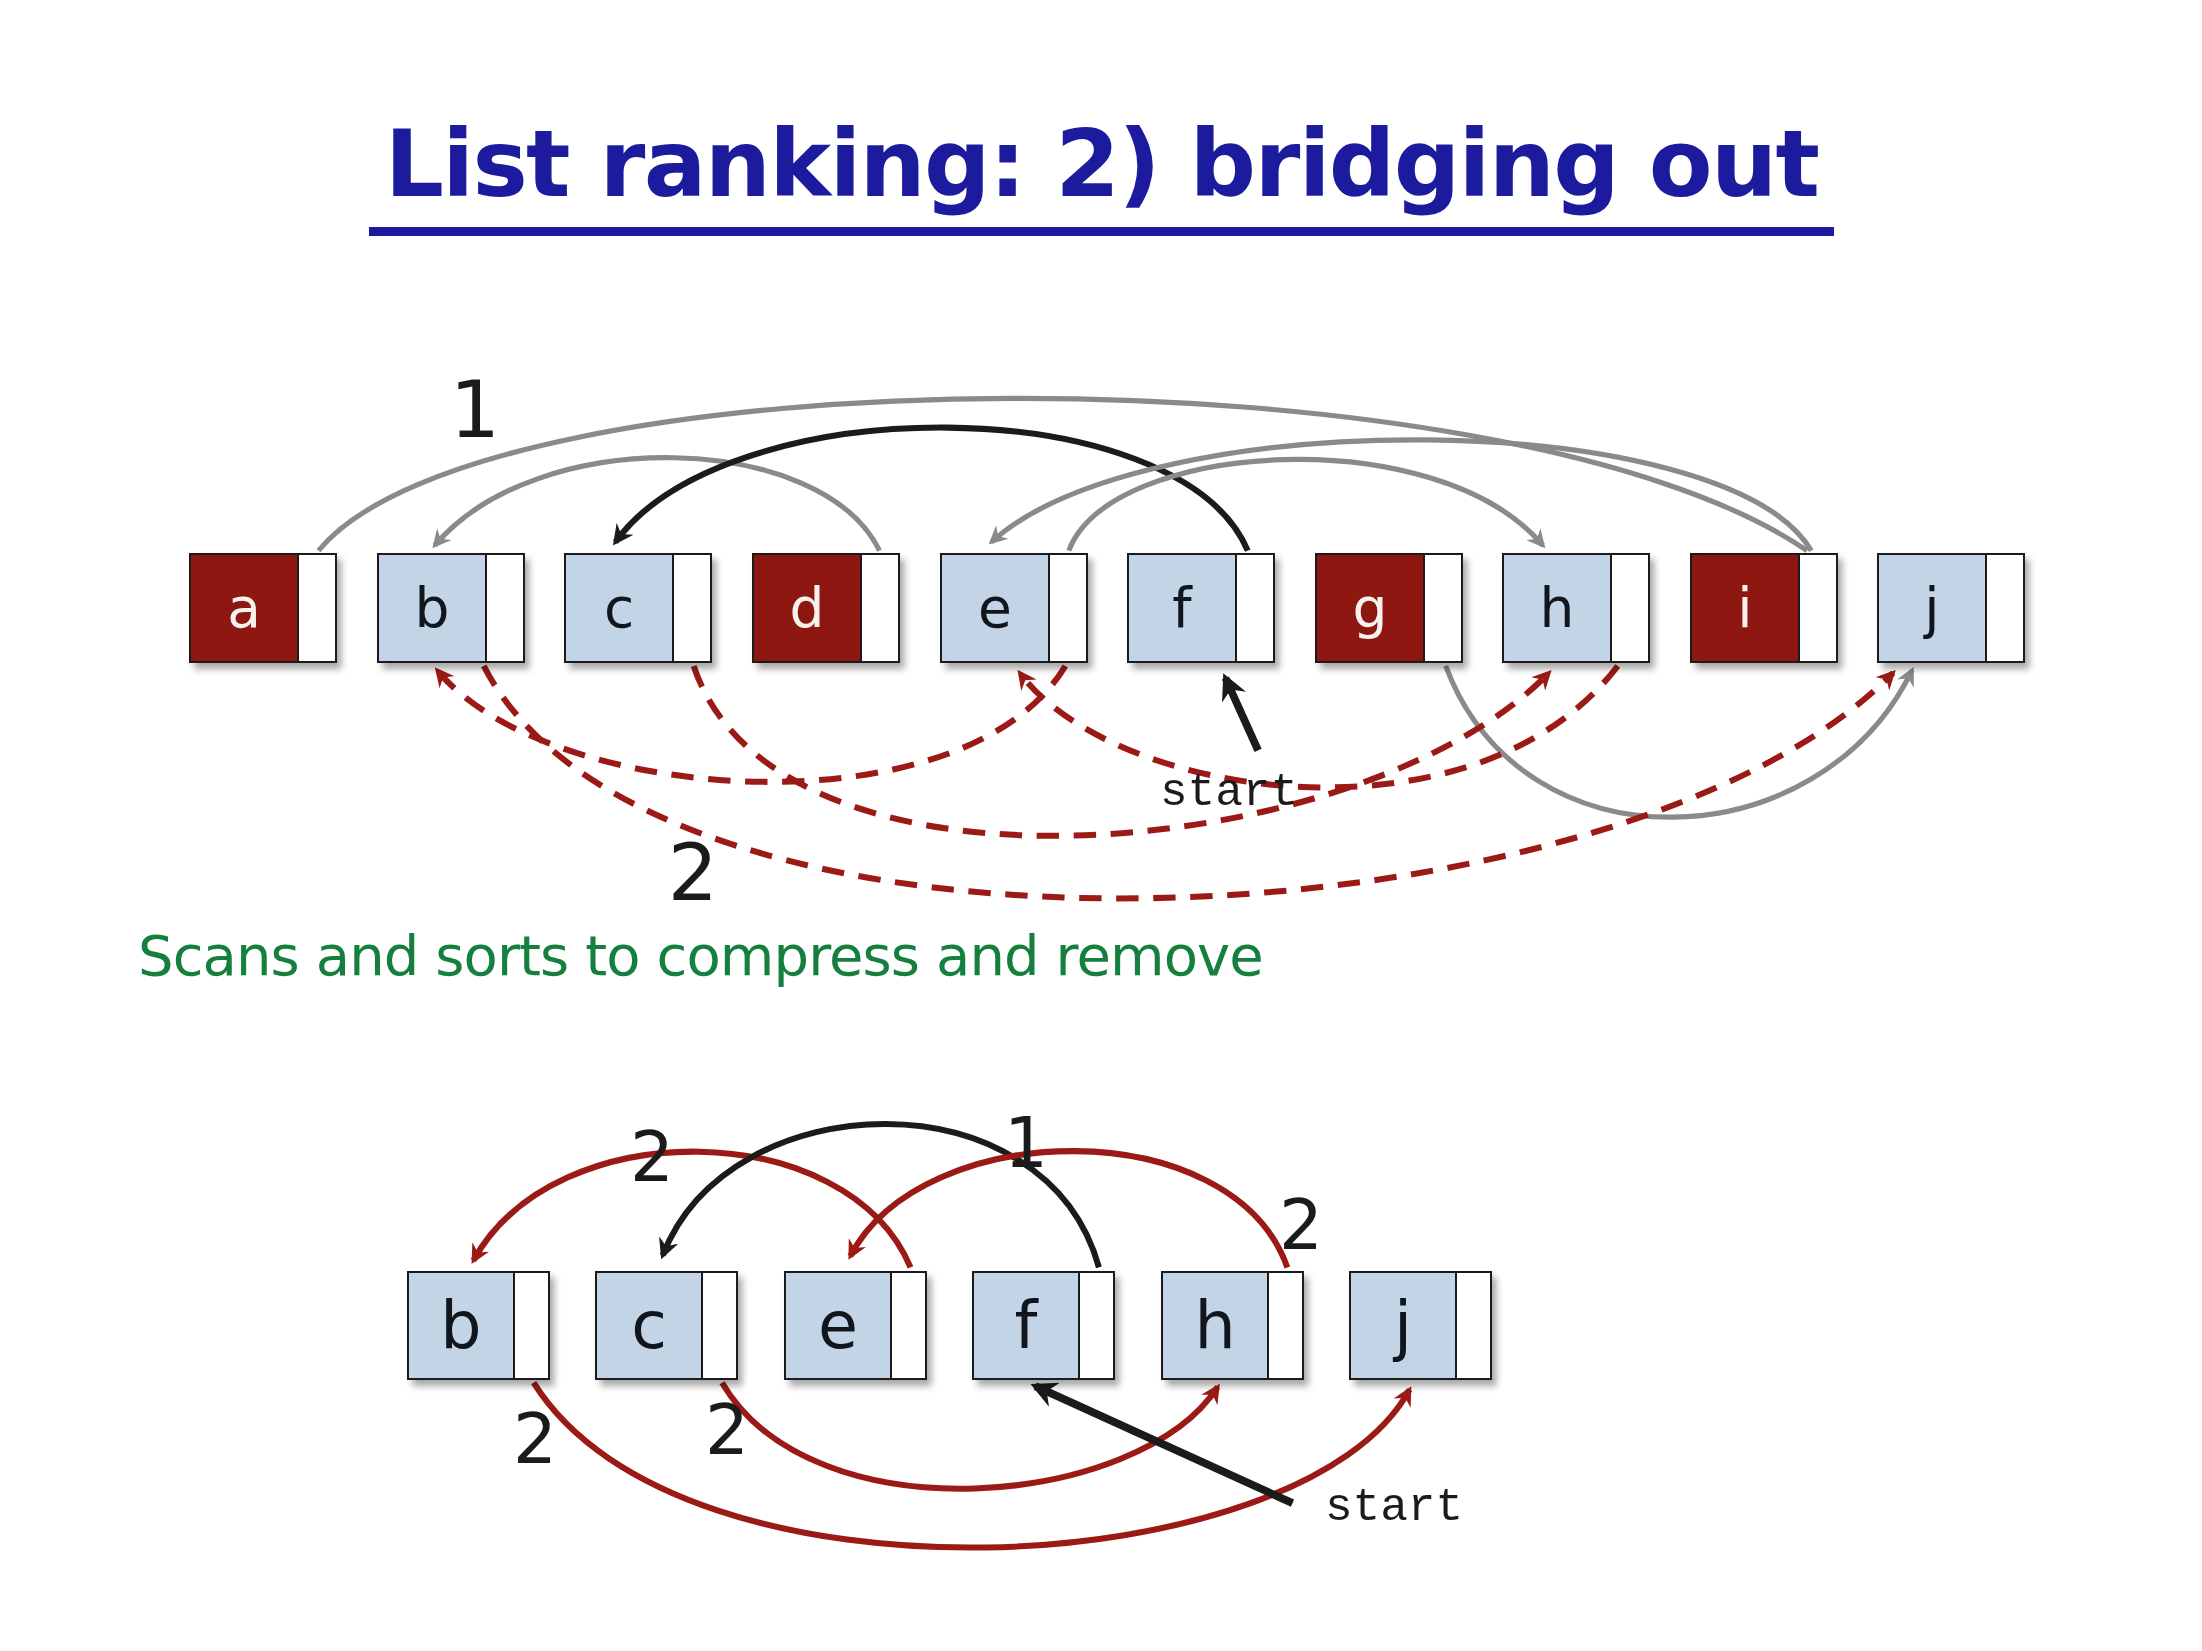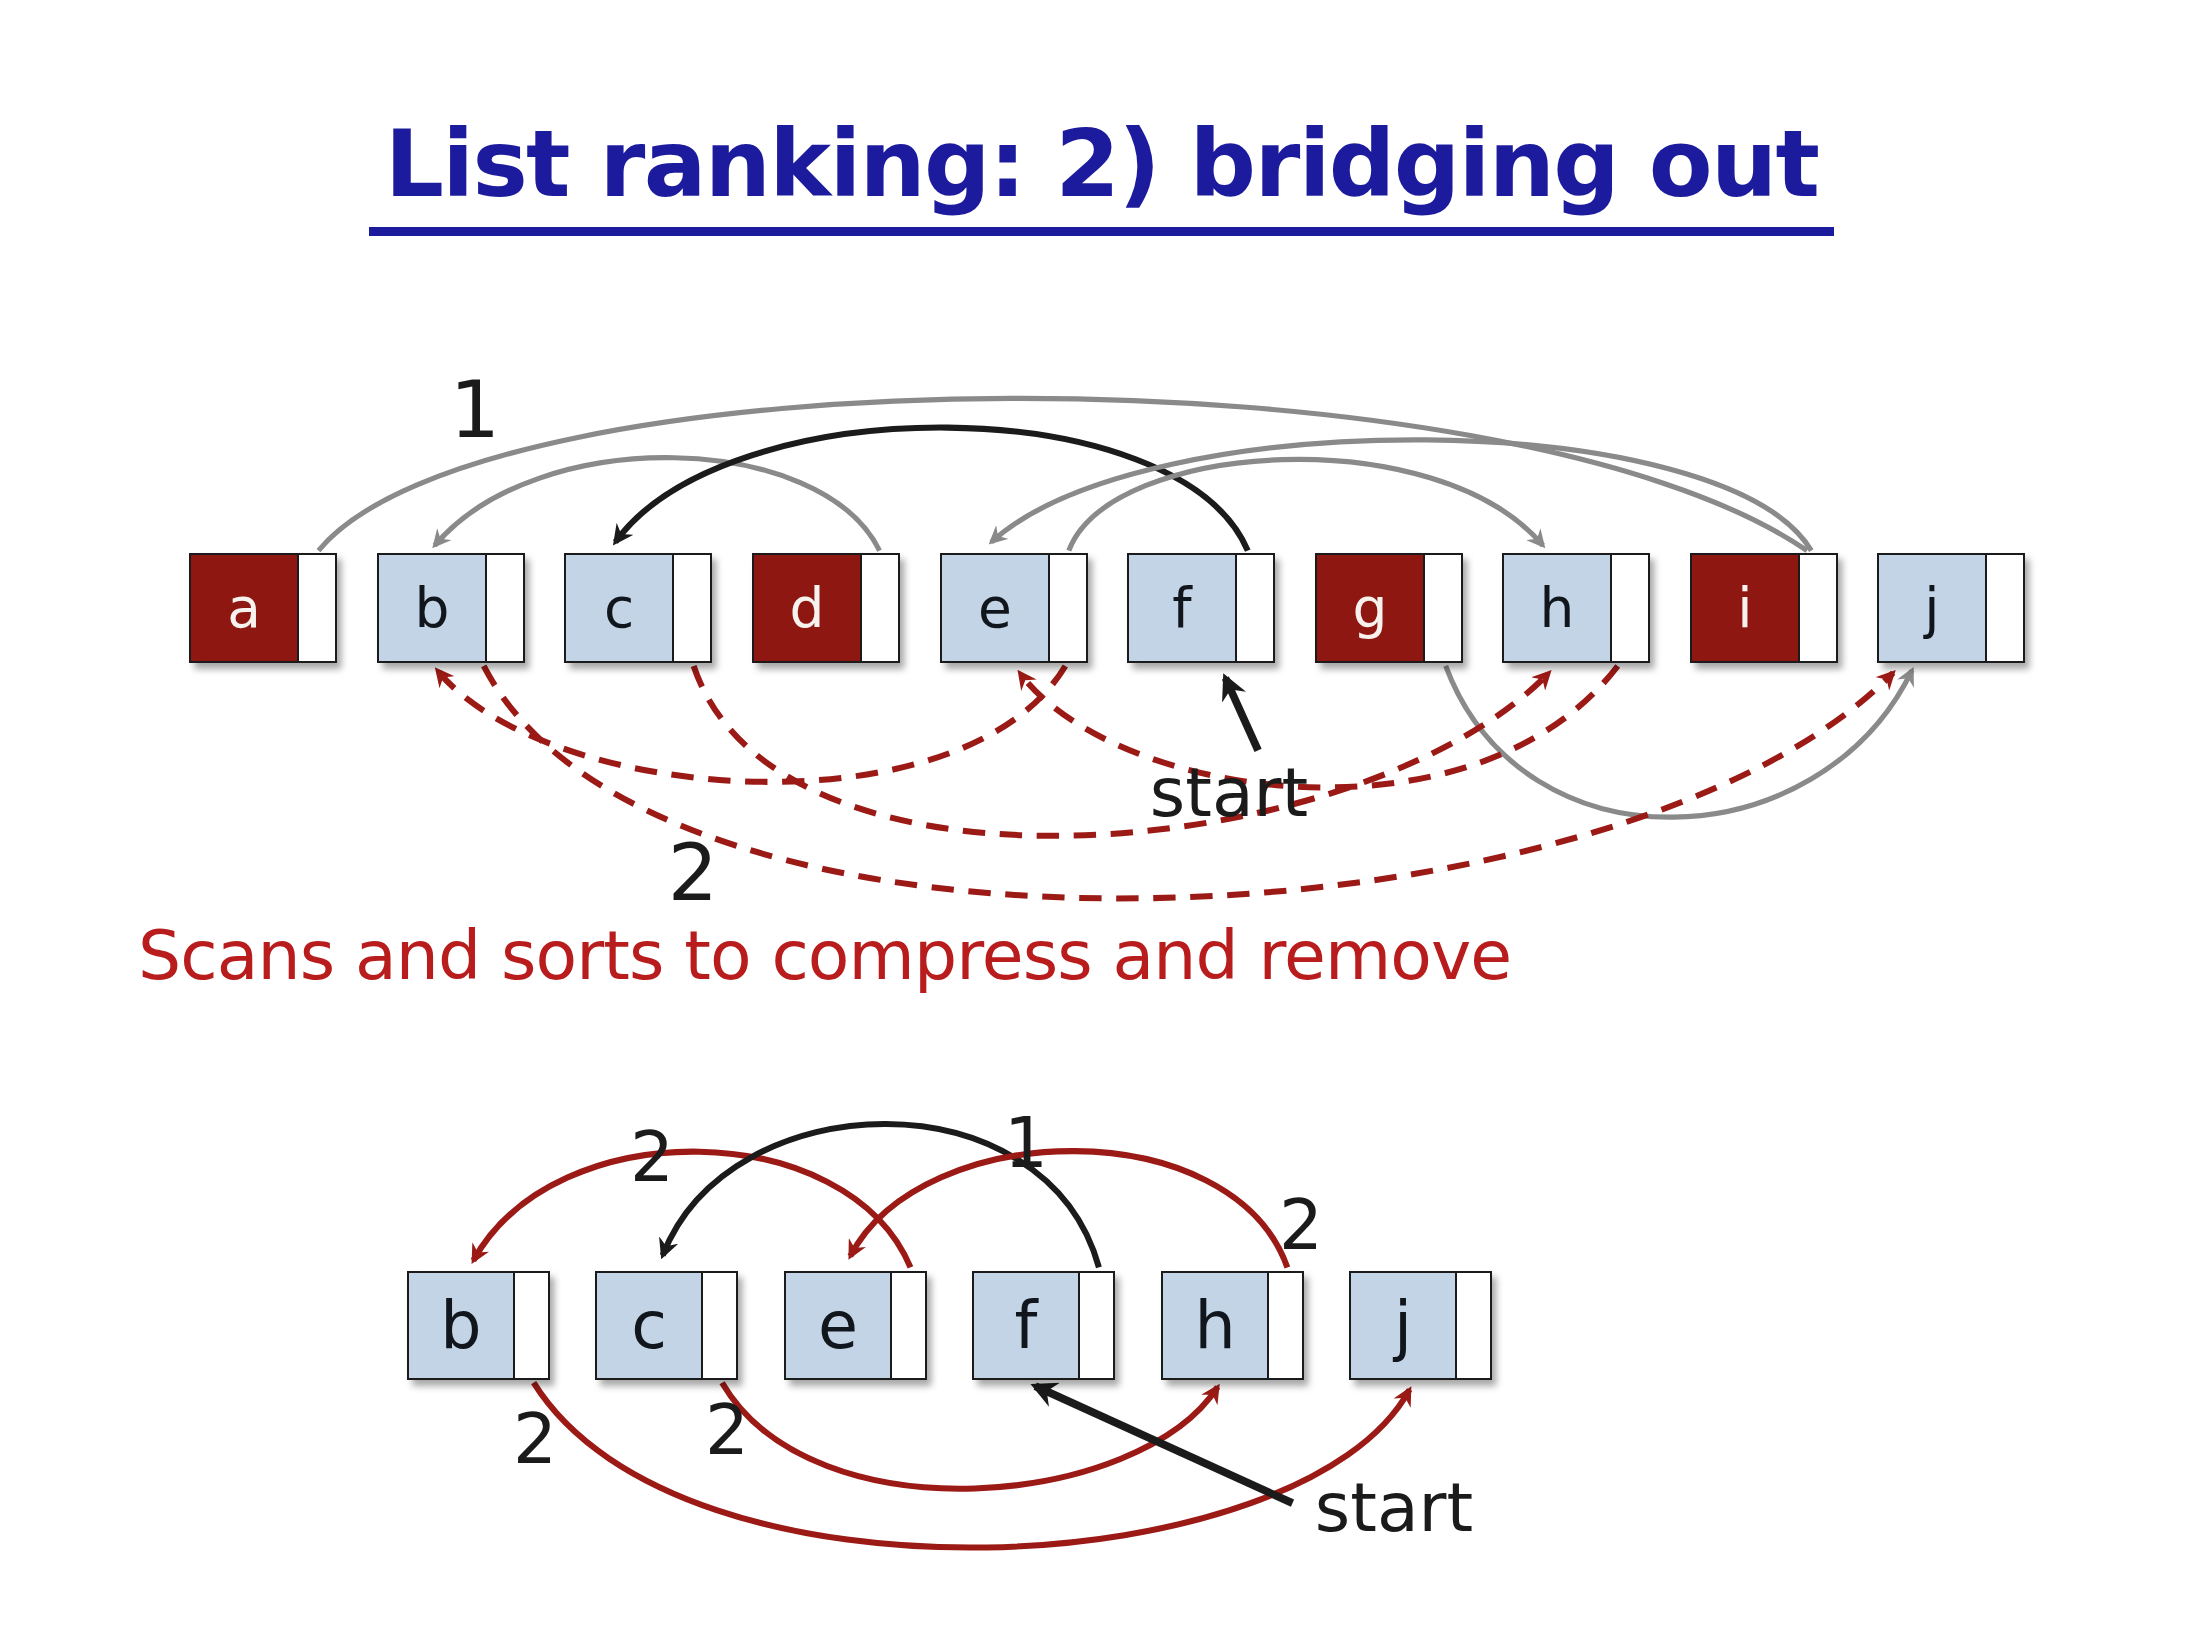--- a/index.html
+++ b/index.html
@@ -53,25 +53,25 @@
   
   .lbl{
     position:absolute;
     transform:translate(-50%,-50%);
     color:#1b1b1b;
     font-size:79px;
     line-height:1;
     white-space:nowrap;
   }
   .lbl.small{font-size:69px;}
-  .lbl.start{font-size:68px;}
+  .lbl.start{font-size:46px;font-family:Liberation Mono, monospace;}
   
   .body-text{
     position:absolute;left:138px;top:905px;
-    font-size:68px;color:#b91c1c;line-height:101px;
+    font-size:56px;color:#15803d;line-height:101px;
     letter-spacing:-0.9px;
   }
   .body-text .line2{padding-left:82px;}
   
   #arcs{position:absolute;left:0;top:0;width:2203px;height:1652px;}
   .arc-gray{stroke:#8a8a8a;stroke-width:6;fill:none;}
   .arc-black{stroke:#1b1b1b;stroke-width:7;fill:none;}
   .arc-red{stroke:#9b1a15;stroke-width:7;fill:none;}
   .dashed{stroke-dasharray:26 17;}
   .start-arrow{stroke:#1b1b1b;stroke-width:9;fill:none;}

